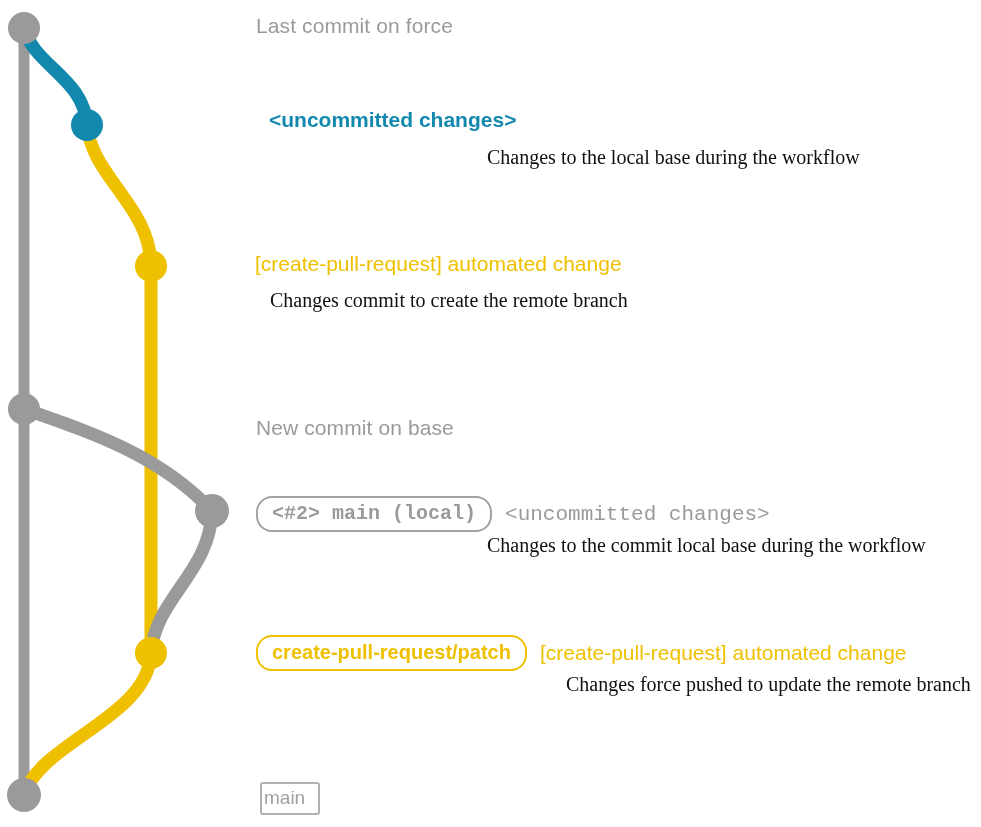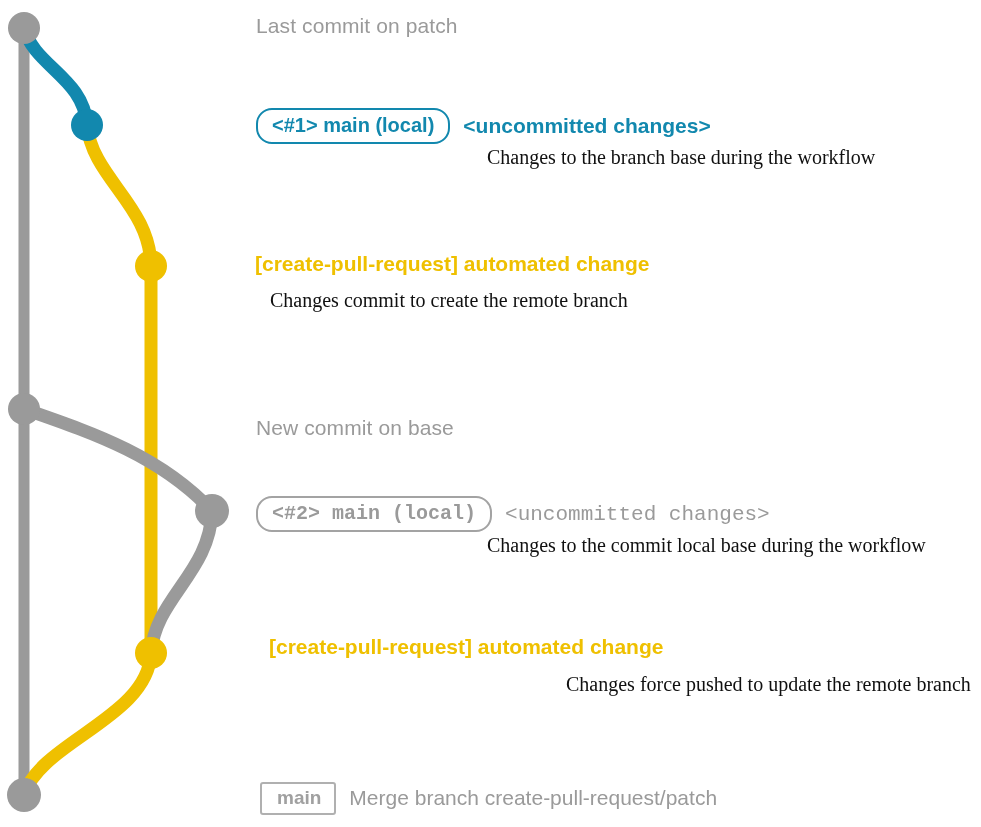--- a/index.html
+++ b/index.html
@@ -49,21 +49,21 @@
   }
 
   .pill.blue   { border-color: #1288AE; color: #1288AE; }
   .pill.gray   { border-color: #a3a3a3; color: #9a9a9a; }
   .pill.yellow { border-color: #EFC000; color: #EFC000; }
   .pill.gray-main { border-color: #b0b0b0; color: #a0a0a0; }
 
   .msg { font-size: 21px; }
   .msg.blue   { color: #1288AE; font-weight: bold; }
   .msg.gray   { color: #9a9a9a; }
-  .msg.yellow { color: #EFC000; font-weight: bold; }
+  .msg.yellow { color: #EFC000; font-weight: normal; }
 
   .subtitle {
     position: absolute;
     font-family: "Liberation Serif", serif;
     font-size: 20px;
     color: #101010;
     white-space: nowrap;
   }
 
   .pill-gap { width: 13px; }
@@ -90,49 +90,48 @@
   <circle cx="24" cy="28" r="16" fill="#9a9a9a"></circle>
   <circle cx="87" cy="125" r="16" fill="#1288AE"></circle>
   <circle cx="151" cy="266" r="16" fill="#EFC000"></circle>
   <circle cx="24" cy="409" r="16" fill="#9a9a9a"></circle>
   <circle cx="212" cy="511" r="17" fill="#9a9a9a"></circle>
   <circle cx="151" cy="653" r="16" fill="#EFC000"></circle>
   <circle cx="24" cy="795" r="17" fill="#9a9a9a"></circle>
 </svg>
 
 <div class="row" style="left:256px; top:14px;">
-  <span class="commit-title" style="color:#9a9a9a;">Last commit on patch</span>
+  <span class="commit-title" style="color:#9a9a9a;">Last commit on force</span>
 </div>
 
 <div class="row" style="left:256px; top:108px;">
-  <span class="pill blue">&lt;#1&gt; main (local)</span>
   <span class="pill-gap"></span>
   <span class="msg blue">&lt;uncommitted changes&gt;</span>
 </div>
-<div class="subtitle" style="left:487px; top:146px;">Changes to the branch base during the workflow</div>
+<div class="subtitle" style="left:487px; top:146px;">Changes to the local base during the workflow</div>
 
 <div class="row" style="left:255px; top:252px;">
   <span class="msg yellow">[create-pull-request] automated change</span>
 </div>
 <div class="subtitle" style="left:270px; top:289px;">Changes commit to create the remote branch</div>
 
 <div class="row" style="left:256px; top:396px;margin-top:20px;">
   <span class="commit-title" style="color:#9a9a9a;">New commit on base</span>
 </div>
 
 <div class="row" style="left:256px; top:496px;font-family:Liberation Mono, monospace;">
   <span class="pill gray">&lt;#2&gt; main (local)</span>
   <span class="pill-gap"></span>
   <span class="msg gray">&lt;uncommitted changes&gt;</span>
 </div>
 <div class="subtitle" style="left:487px; top:534px;">Changes to the commit local base during the workflow</div>
 
 <div class="row" style="left:256px; top:635px;">
+  <span class="pill yellow">create-pull-request/patch</span>
   <span class="pill-gap"></span>
   <span class="msg yellow">[create-pull-request] automated change</span>
 </div>
 <div class="subtitle" style="left:566px; top:673px;">Changes force pushed to update the remote branch</div>
 
 <div class="row" style="left:260px; top:782px;">
-  <span class="pill gray-main" style="font-weight:bold; font-size:19px; border-radius:3px; padding:4px 13px 5px 15px;">main</span>
+  <span class="pill gray-main" style="font-weight:normal; font-size:19px; border-radius:3px; padding:4px 13px 5px 2px;">main</span>
   <span class="pill-gap"></span>
-  <span class="msg gray">Merge branch create-pull-request/patch</span>
 </div>
 
 </body></html>

